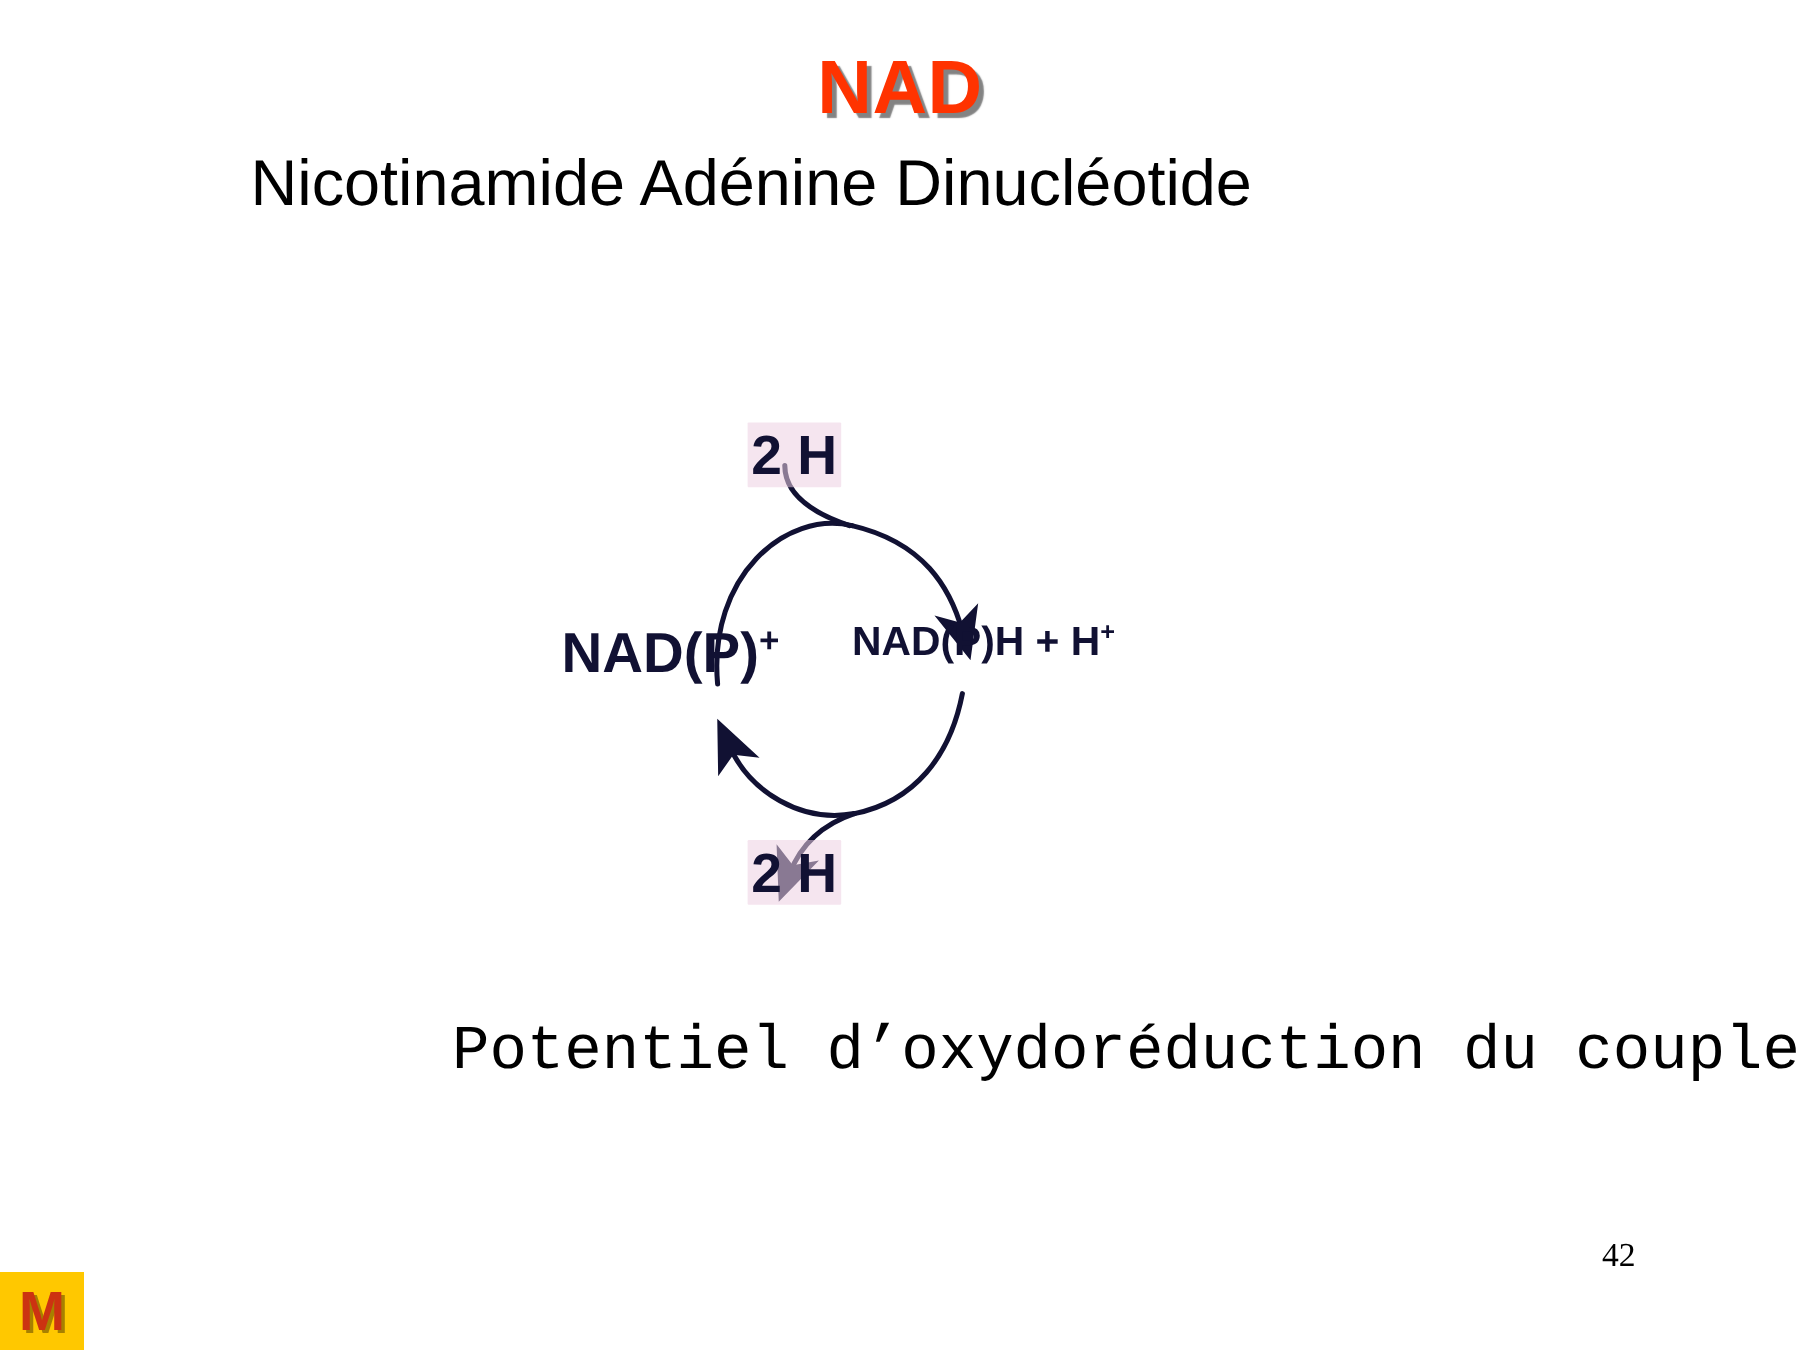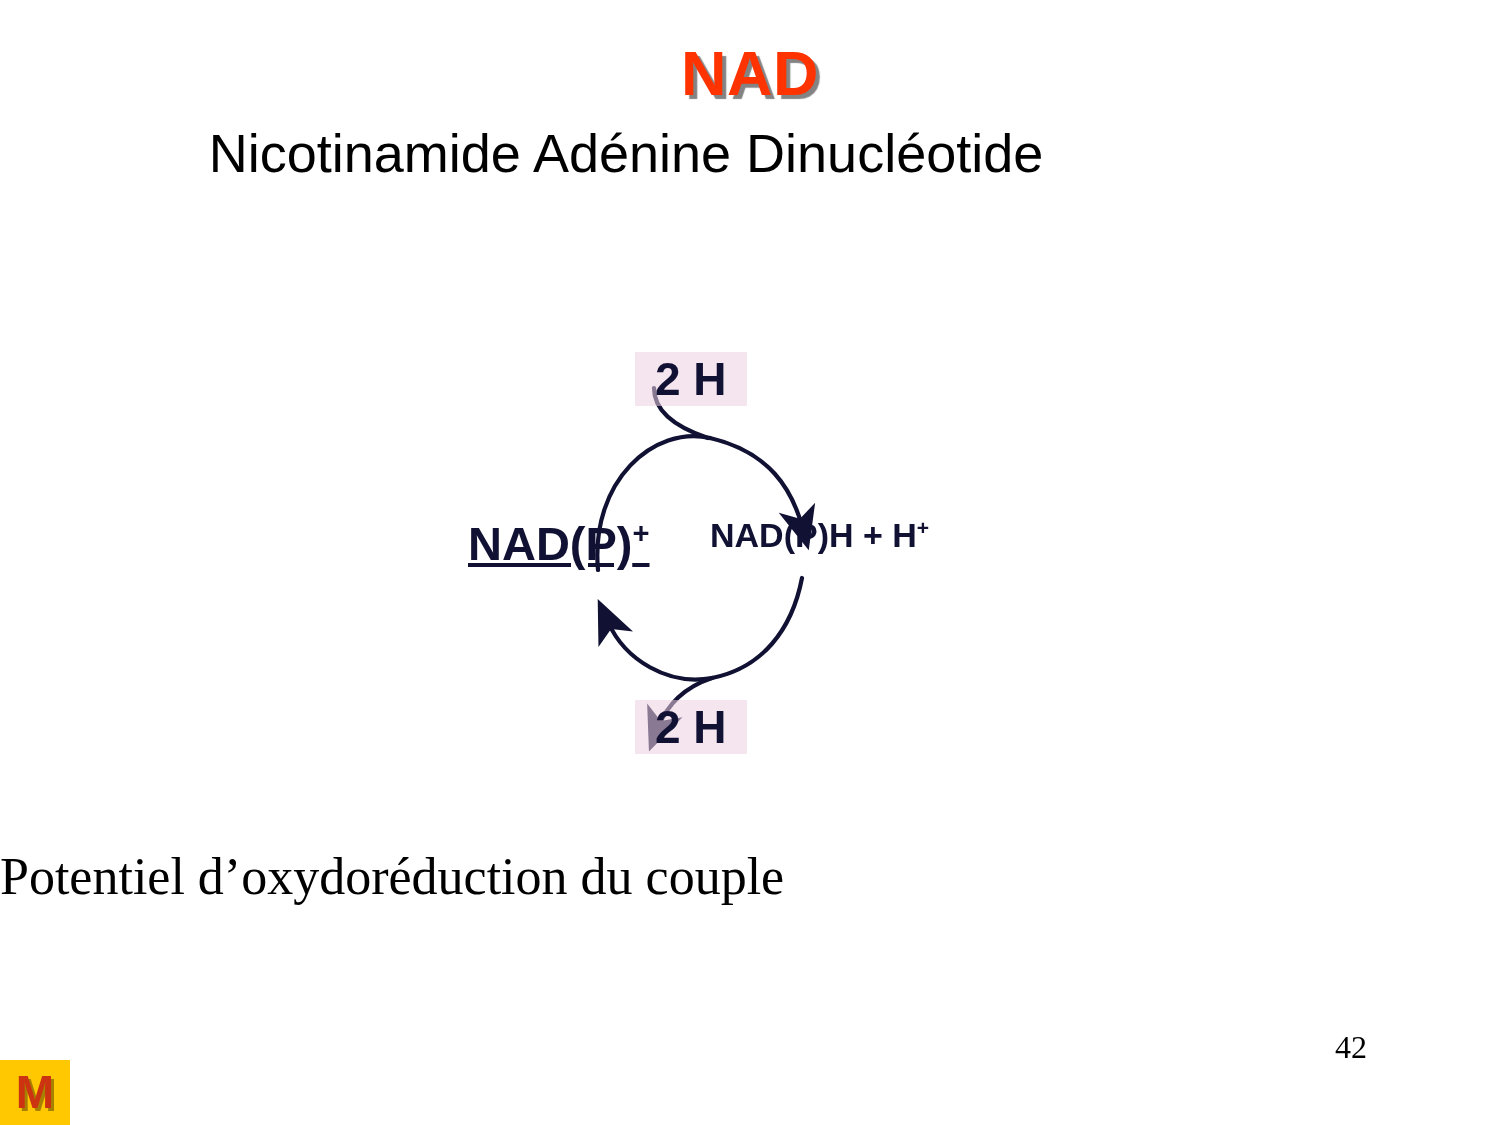--- a/index.html
+++ b/index.html
@@ -70,72 +70,70 @@
     color: #111133;
     white-space: nowrap;
   }
   .fig-label sup {
     font-size: 0.62em;
     vertical-align: super;
     line-height: 0;
   }
   .hl {
     background: rgba(236, 208, 225, 0.55);
-    padding: 1px 20px;
+    padding: 1px 3px;
     border-radius: 1px;
-    margin-left: 12px;
   }
 
   .lbl-2h-top {
     left: 183px;
     top: 22px;
     font-size: 46px;
   }
   .lbl-2h-bottom {
     left: 183px;
     top: 370px;
     font-size: 46px;
   }
   .lbl-left {
     left: 28px;
     top: 186px;
     font-size: 47px;
-    text-decoration: underline;
   }
   .lbl-right {
     left: 270px;
     top: 186px;
     font-size: 34px;
   }
 
   
   .caption {
     position: absolute;
     left: 0;
     top: 845px;
     width: 1500px;
-    text-align: left;
-    font-family: Liberation Serif, serif;
+    text-align: right;
+    font-family: Liberation Mono, monospace;
     font-size: 52px;
     line-height: 64px;
     color: #000000;
   }
   .caption .line2 sup {
     font-size: 0.6em;
     vertical-align: super;
     line-height: 0;
   }
 
   
   .page-number {
     position: absolute;
     left: 1335px;
     top: 1030px;
     font-family: "Liberation Serif", serif;
-    font-size: 32px;
+    font-size: 28px;
     line-height: 34px;
     color: #000000;
   }
 
   
   .logo {
     position: absolute;
     left: 0px;
     top: 1060px;
     width: 70px;

